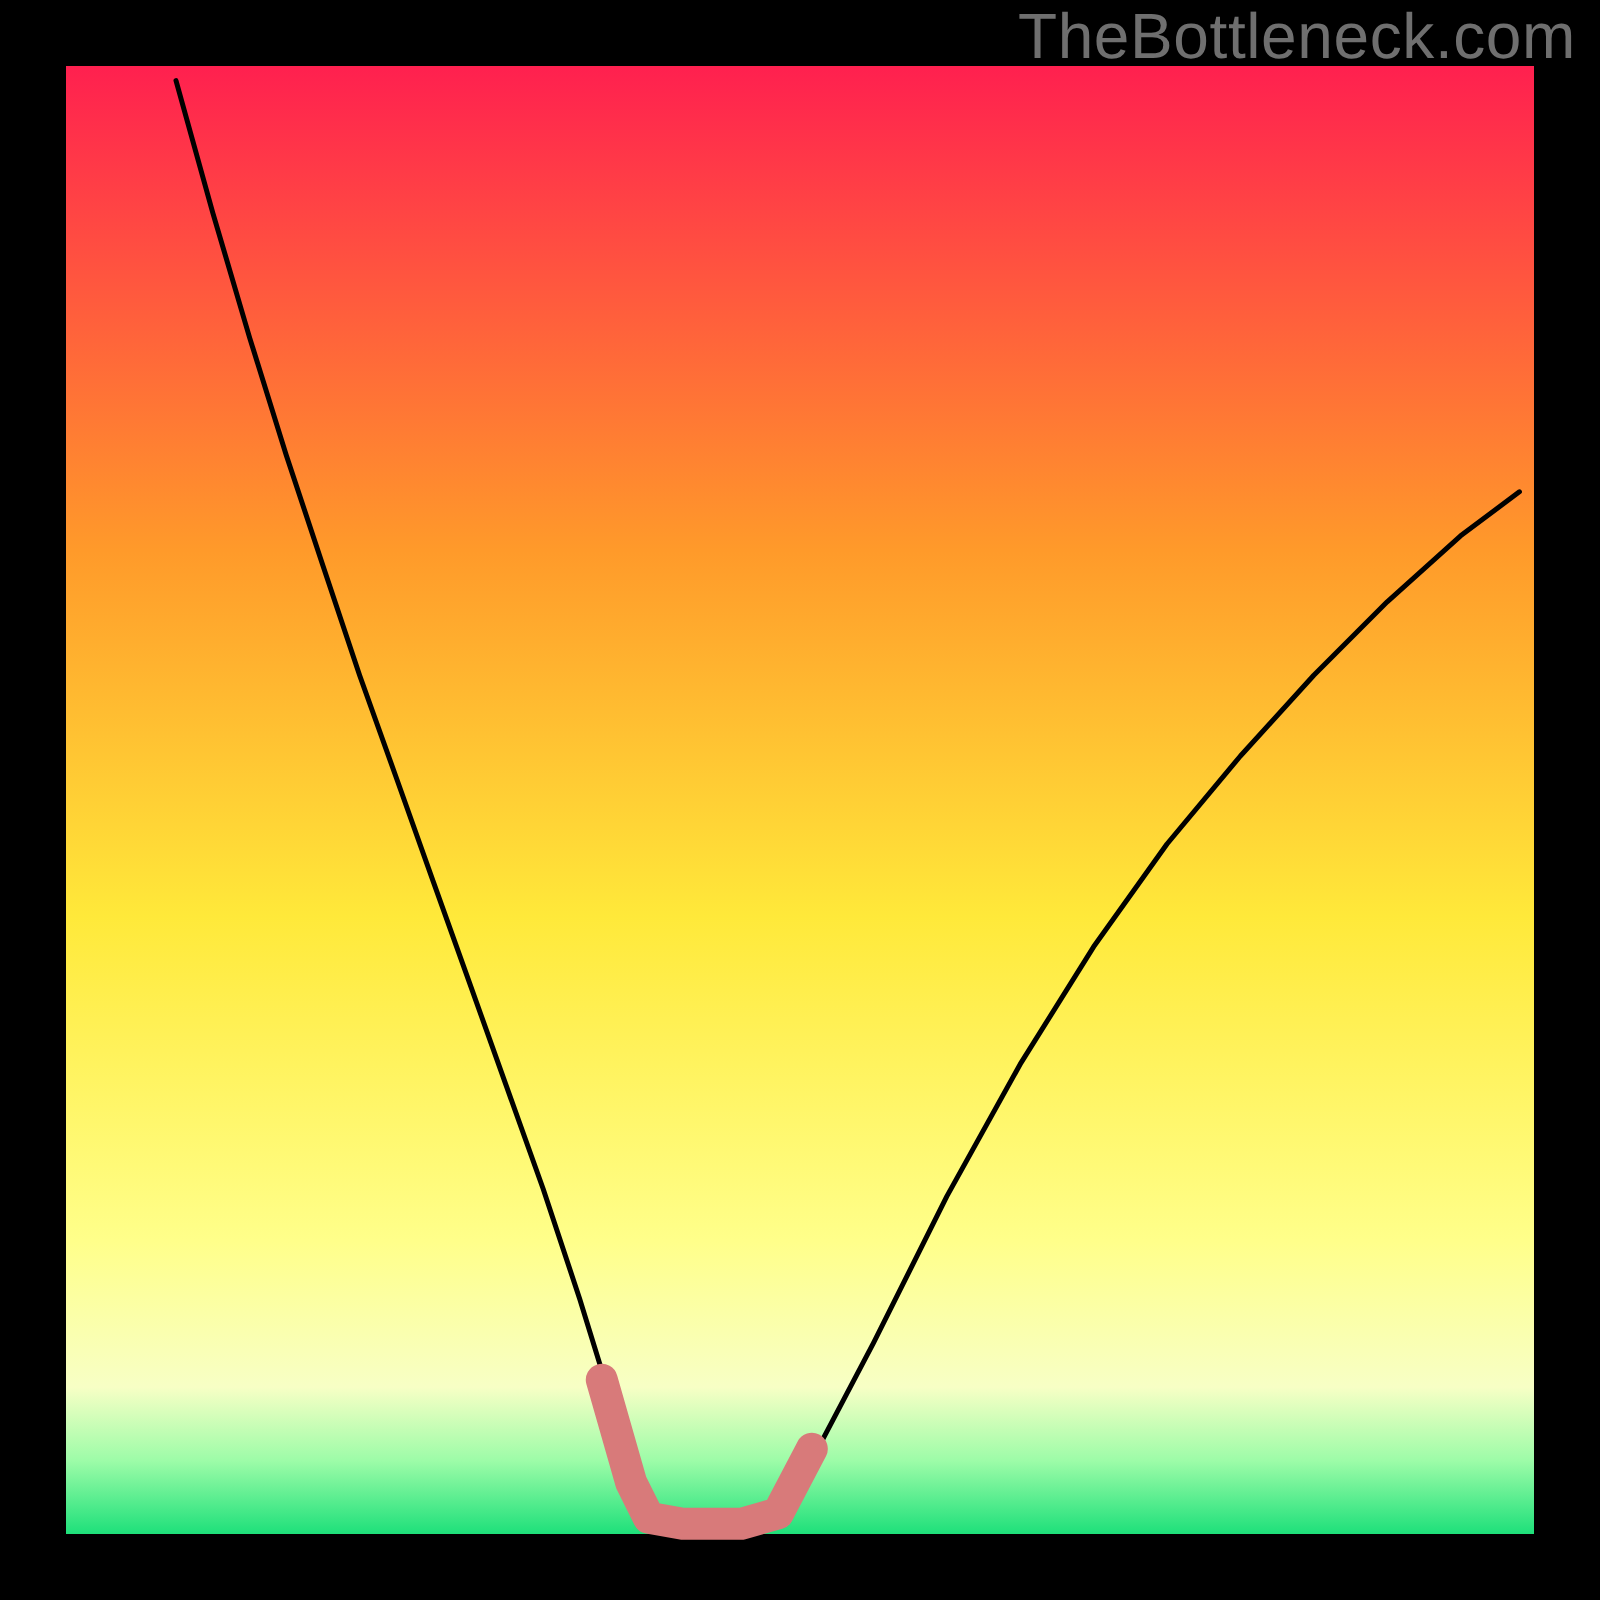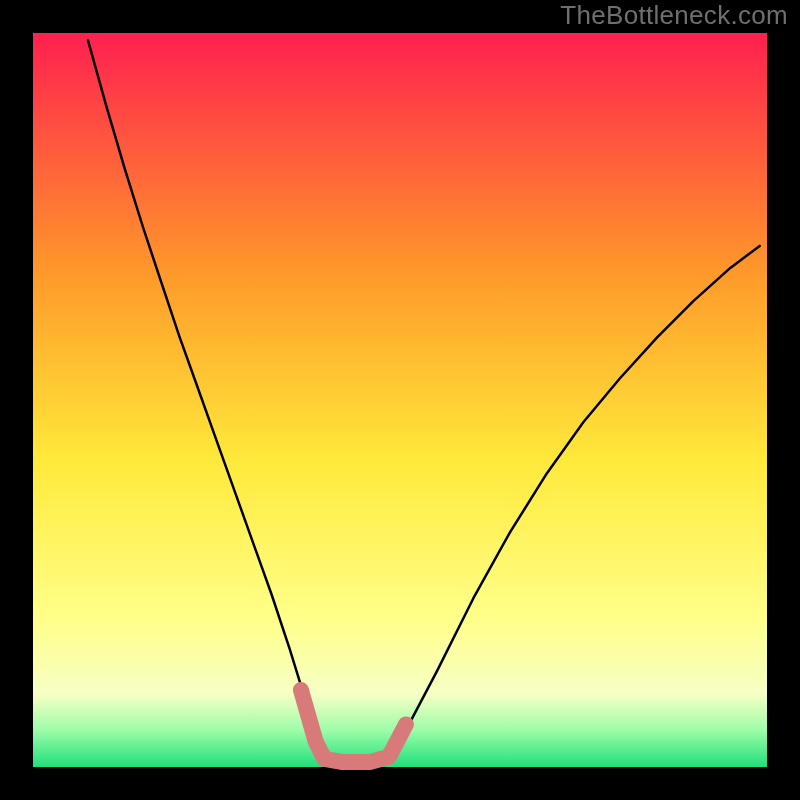--- a/index.html
+++ b/index.html
@@ -20,21 +20,21 @@
   svg.plot {
     position: absolute;
     left: 0;
     top: 0;
   }
   .watermark {
     position: absolute;
     top: 0px;
     right: 12px;
     color: #6f6f6f;
-    font-size: 26px;
+    font-size: 32px;
     font-weight: 500;
     letter-spacing: 0.3px;
     text-align: right;
   }
 </style>
 </head>
 <body>
 
 <div class="frame">
 

